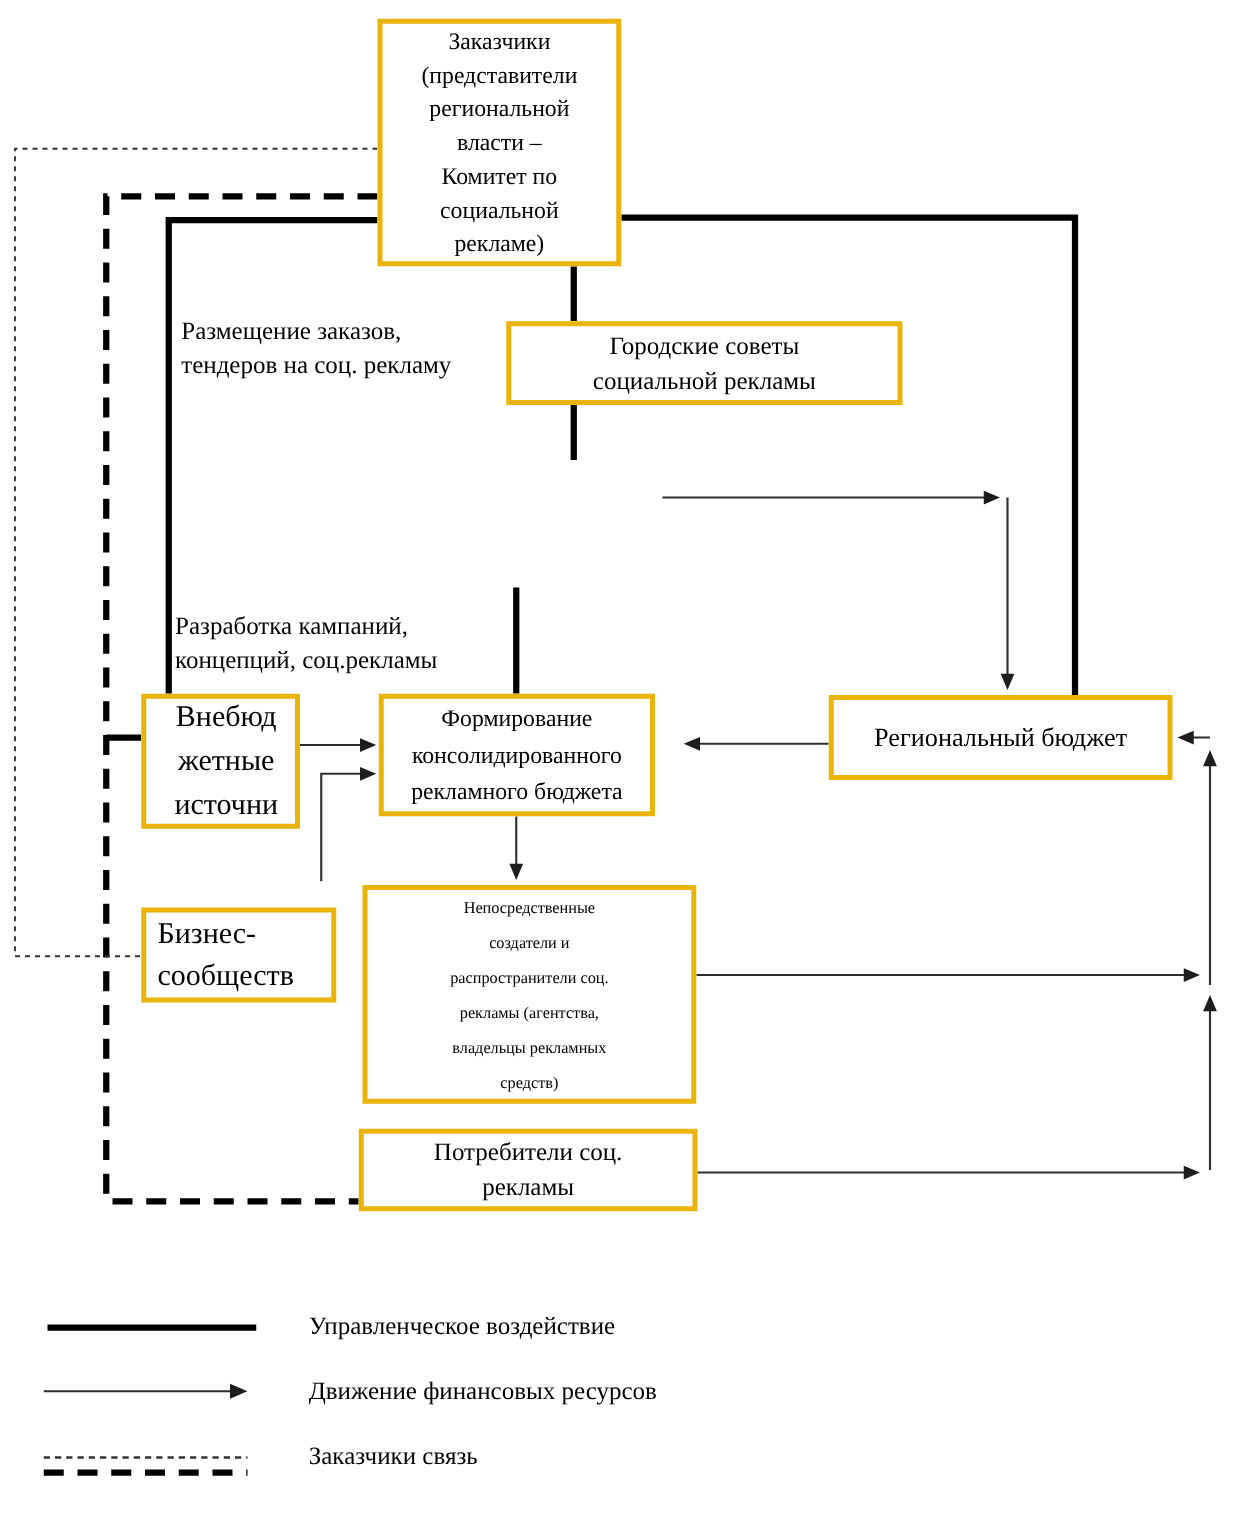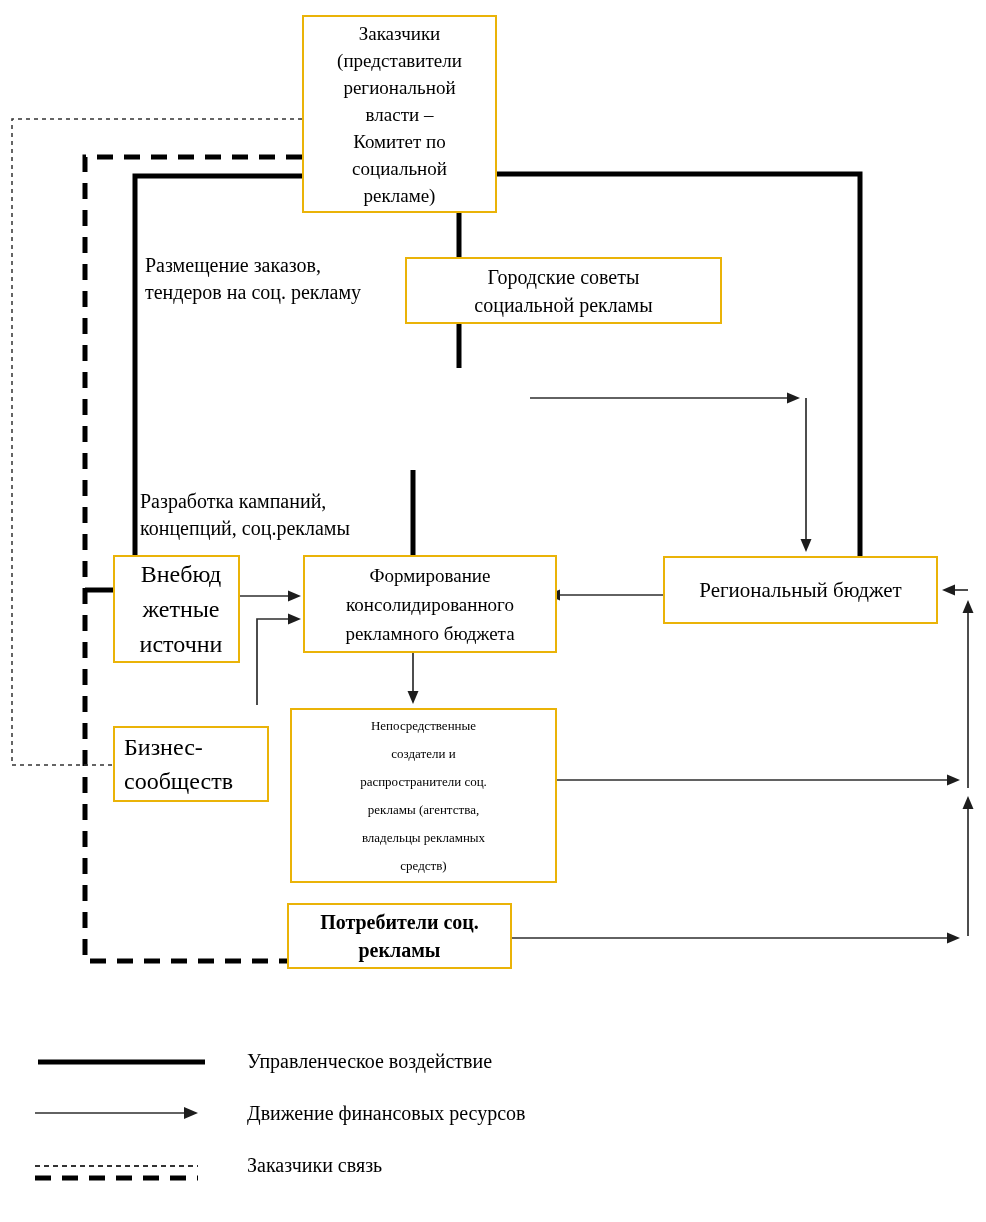--- a/index.html
+++ b/index.html
@@ -3,37 +3,37 @@
 <meta charset="utf-8">
 <style>
   html,body{margin:0;padding:0;background:#ffffff;}
   .canvas{
     position:relative;width:986px;height:1222px;background:#ffffff;
     font-family:"Liberation Serif","DejaVu Serif",serif;color:#000;overflow:hidden;
   }
   svg.connectors{position:absolute;left:0;top:0;width:986px;height:1222px;}
 
   .node{
-    position:absolute;border:2px solid #eab308;background:#fff;
+    position:absolute;border:4px solid #eab308;background:#fff;
     display:flex;align-items:center;justify-content:center;
     text-align:center;box-sizing:border-box;
   }
   .node span{white-space:pre-line;display:block;width:100%;}
 
   .n-customers{left:302px;top:15px;width:195px;height:198px;font-size:19px;line-height:27px;}
   .n-city{left:405px;top:257px;width:317px;height:67px;font-size:20px;line-height:28px;}
   .n-exec{left:310px;top:368px;width:220px;height:102px;font-size:20px;line-height:31px;}
   .n-extra{left:113px;top:555px;width:127px;height:108px;font-size:24px;line-height:35px;}
   .n-extra span{text-align:center;padding-left:9px;}
-  .n-form{left:303px;top:555px;width:254px;height:98px;font-size:19px;line-height:29px;}
+  .n-form{left:303px;top:555px;width:221px;height:98px;font-size:19px;line-height:29px;}
   .n-region{left:663px;top:556px;width:275px;height:68px;font-size:21px;line-height:26px;}
   .n-business{left:113px;top:726px;width:156px;height:76px;font-size:24px;line-height:34px;}
   .n-business span{text-align:left;padding-left:9px;}
   .n-creators{left:290px;top:708px;width:267px;height:175px;font-size:13px;line-height:28px;}
-  .n-consumers{left:287px;top:903px;width:225px;height:66px;font-size:20px;line-height:28px;font-weight:bold;}
+  .n-consumers{left:287px;top:903px;width:271px;height:66px;font-size:20px;line-height:28px;}
 
   .lbl{position:absolute;font-size:20px;line-height:27px;white-space:pre-line;}
   .lbl-orders{left:145px;top:252px;text-align:left;}
   .lbl-dev{left:140px;top:488px;width:272px;}
 
   .legend-label{position:absolute;font-size:20px;line-height:24px;}
   .ll-1{left:247px;top:1049px;}
   .ll-2{left:247px;top:1101px;}
   .ll-3{left:247px;top:1153px;}
 </style>

